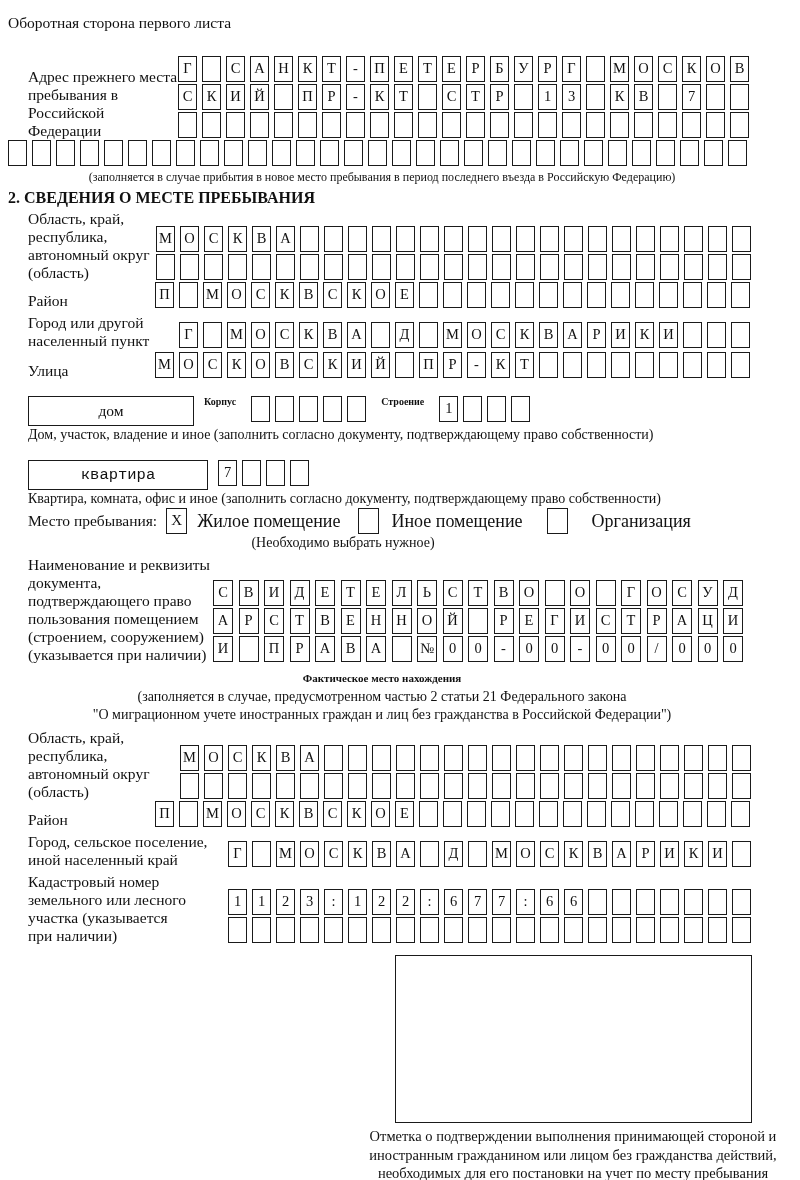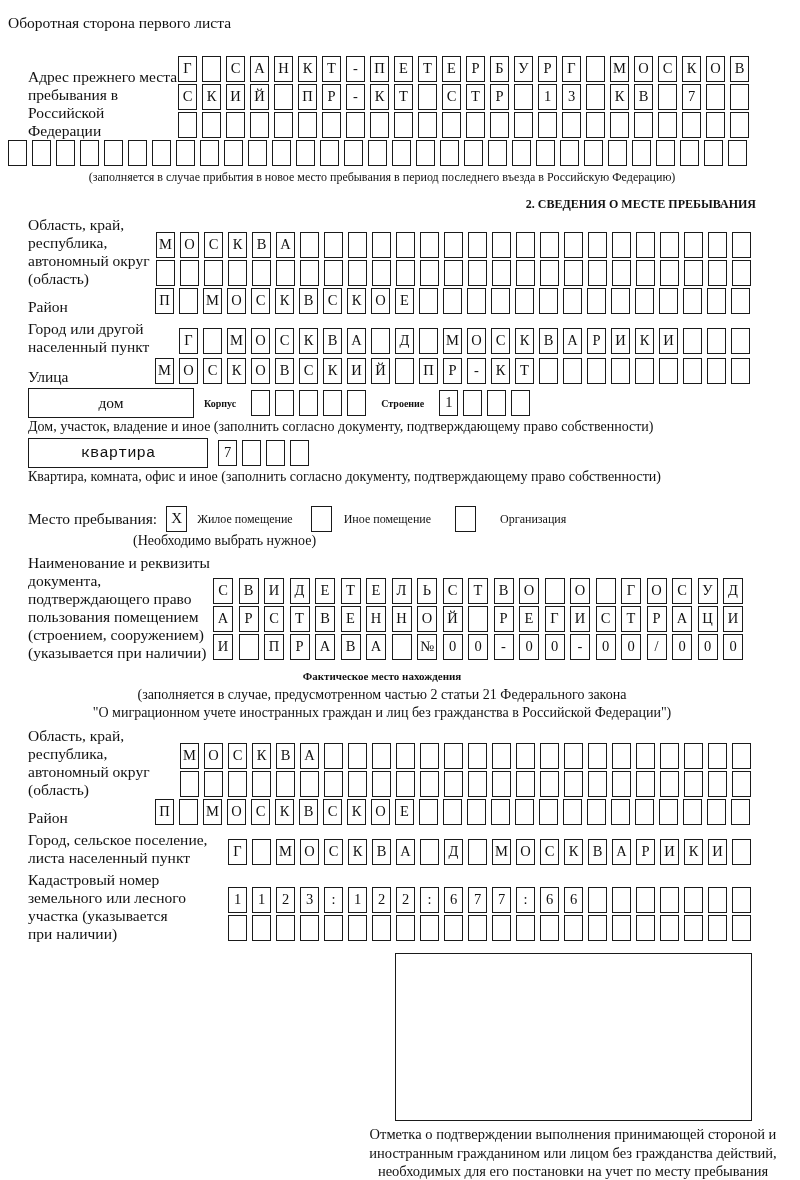--- a/index.html
+++ b/index.html
@@ -8,34 +8,34 @@
   .header-note{padding-top:14px;text-align:left;font-size:15.5px;height:20px;margin-bottom:22px;}
   .cell-row{white-space:nowrap;height:26px;margin-bottom:2px;}
   .cell{display:inline-block;box-sizing:border-box;width:19px;height:26px;border:1.6px solid #1a1a1a;margin-right:5px;text-align:center;font-size:14.5px;line-height:23px;vertical-align:top;background:#fff;}
   .doc-cells .cell{width:20px;margin-right:5.5px;}
   .form-row{display:flex;align-items:flex-end;}
   .row-label{box-sizing:border-box;padding-left:20px;font-size:15.5px;line-height:18px;}
   .lw170{width:170px;} .lw148{width:148px;} .lw171{width:171px;} .lw172{width:172px;}
   .lw147{width:147px;} .lw220{width:220px;} .lw205{width:205px;}
   .fullrow{margin-top:0;}
   .footnote{font-size:12px;text-align:center;height:18px;line-height:18px;}
-  .sec-title{font-size:12px;font-weight:bold;text-align:right;height:20px;line-height:20px;margin-top:8px;}
+  .sec-title{font-size:16px;font-weight:bold;text-align:left;height:20px;line-height:20px;margin-top:2px;}
   .minh74{min-height:74px;} .minh40{min-height:40px;margin-bottom:2px;}
-  .house-row{display:flex;align-items:center;height:30px;margin-top:2px;}
+  .house-row{display:flex;align-items:flex-start;height:30px;margin-top:16px;}
   .wide-box{box-sizing:border-box;border:1.6px solid #1a1a1a;height:30px;display:flex;align-items:center;justify-content:center;font-size:15.5px;background:#fff;}
   .house-box{width:166px;margin-left:20px;}
   .apt-box{width:180px;margin-left:20px;font-family:Liberation Mono, monospace;}
   .house-row .cell-row{margin-bottom:0;margin-left:10px;height:26px;}
   .inline-label{font-size:10px;margin-left:10px;margin-right:5px;white-space:nowrap;font-weight:bold;}
   .caption{font-size:14px;padding-left:20px;height:18px;line-height:18px;}
-  .stay-row{display:flex;align-items:center;height:26px;margin-top:20px;}
+  .stay-row{display:flex;align-items:center;height:26px;margin-top:0;}
   .stay-label{font-size:15.5px;padding-left:20px;white-space:nowrap;}
   .chkbox{box-sizing:border-box;width:21px;height:26px;border:1.6px solid #1a1a1a;text-align:center;font-size:15px;line-height:23px;background:#fff;flex:none;}
-  .mlX{margin-left:9px;} .opt{font-size:12px;white-space:nowrap;text-align:right;}
-  .choose-note{width:420px;margin-left:125px;text-align:left;font-size:14px;height:18px;line-height:18px;}
+  .mlX{margin-left:9px;} .opt{font-size:18px;white-space:nowrap;text-align:right;}
+  .choose-note{width:420px;margin-left:125px;text-align:center;font-size:14px;height:18px;line-height:18px;}
   .doc-block{margin-top:4px;min-height:108px;}
   .center-bold{font-size:11px;font-weight:bold;text-align:center;height:20px;line-height:20px;margin-top:4px;}
   .center-note{font-size:14px;text-align:center;height:18px;line-height:18px;}
   .mt3{margin-top:3px;}
   .cad-cells{margin-top:6px;padding-left:34px;}
   .stamp-box{box-sizing:border-box;margin:10px 0 0 387px;width:357px;height:168px;border:1.7px solid #1a1a1a;background:#fff;}
   .stamp-caption{margin:4px 0 0 360px;width:410px;text-align:center;font-size:14.5px;line-height:18.5px;}
 </style>
 </head>
 <body>
@@ -126,21 +126,21 @@
       <div class="cell-row"><span class="cell"></span><span class="cell"></span><span class="cell"></span><span class="cell"></span><span class="cell"></span><span class="cell"></span><span class="cell"></span><span class="cell"></span><span class="cell"></span><span class="cell"></span><span class="cell"></span><span class="cell"></span><span class="cell"></span><span class="cell"></span><span class="cell"></span><span class="cell"></span><span class="cell"></span><span class="cell"></span><span class="cell"></span><span class="cell"></span><span class="cell"></span><span class="cell"></span><span class="cell"></span><span class="cell"></span></div>
     </div>
   </div>
 
   <div class="form-row">
     <div class="row-label lw147">Район</div>
     <div class="cell-row"><span class="cell">П</span><span class="cell"></span><span class="cell">М</span><span class="cell">О</span><span class="cell">С</span><span class="cell">К</span><span class="cell">В</span><span class="cell">С</span><span class="cell">К</span><span class="cell">О</span><span class="cell">Е</span><span class="cell"></span><span class="cell"></span><span class="cell"></span><span class="cell"></span><span class="cell"></span><span class="cell"></span><span class="cell"></span><span class="cell"></span><span class="cell"></span><span class="cell"></span><span class="cell"></span><span class="cell"></span><span class="cell"></span><span class="cell"></span></div>
   </div>
 
   <div class="form-row minh40">
-    <div class="row-label lw220">Город, сельское поселение, листа населенный пункт</div>
+    <div class="row-label lw220">Город, сельское поселение, иной населенный край</div>
     <div class="cell-row"><span class="cell">Г</span><span class="cell"></span><span class="cell">М</span><span class="cell">О</span><span class="cell">С</span><span class="cell">К</span><span class="cell">В</span><span class="cell">А</span><span class="cell"></span><span class="cell">Д</span><span class="cell"></span><span class="cell">М</span><span class="cell">О</span><span class="cell">С</span><span class="cell">К</span><span class="cell">В</span><span class="cell">А</span><span class="cell">Р</span><span class="cell">И</span><span class="cell">К</span><span class="cell">И</span><span class="cell"></span></div>
   </div>
 
   <div class="form-row minh74">
     <div class="row-label lw220">Кадастровый номер земельного или лесного участка (указывается при наличии)</div>
     <div class="cad-cells">
       <div class="cell-row"><span class="cell">1</span><span class="cell">1</span><span class="cell">2</span><span class="cell">3</span><span class="cell">:</span><span class="cell">1</span><span class="cell">2</span><span class="cell">2</span><span class="cell">:</span><span class="cell">6</span><span class="cell">7</span><span class="cell">7</span><span class="cell">:</span><span class="cell">6</span><span class="cell">6</span><span class="cell"></span><span class="cell"></span><span class="cell"></span><span class="cell"></span><span class="cell"></span><span class="cell"></span><span class="cell"></span></div>
       <div class="cell-row"><span class="cell"></span><span class="cell"></span><span class="cell"></span><span class="cell"></span><span class="cell"></span><span class="cell"></span><span class="cell"></span><span class="cell"></span><span class="cell"></span><span class="cell"></span><span class="cell"></span><span class="cell"></span><span class="cell"></span><span class="cell"></span><span class="cell"></span><span class="cell"></span><span class="cell"></span><span class="cell"></span><span class="cell"></span><span class="cell"></span><span class="cell"></span><span class="cell"></span></div>
     </div>
   </div>

